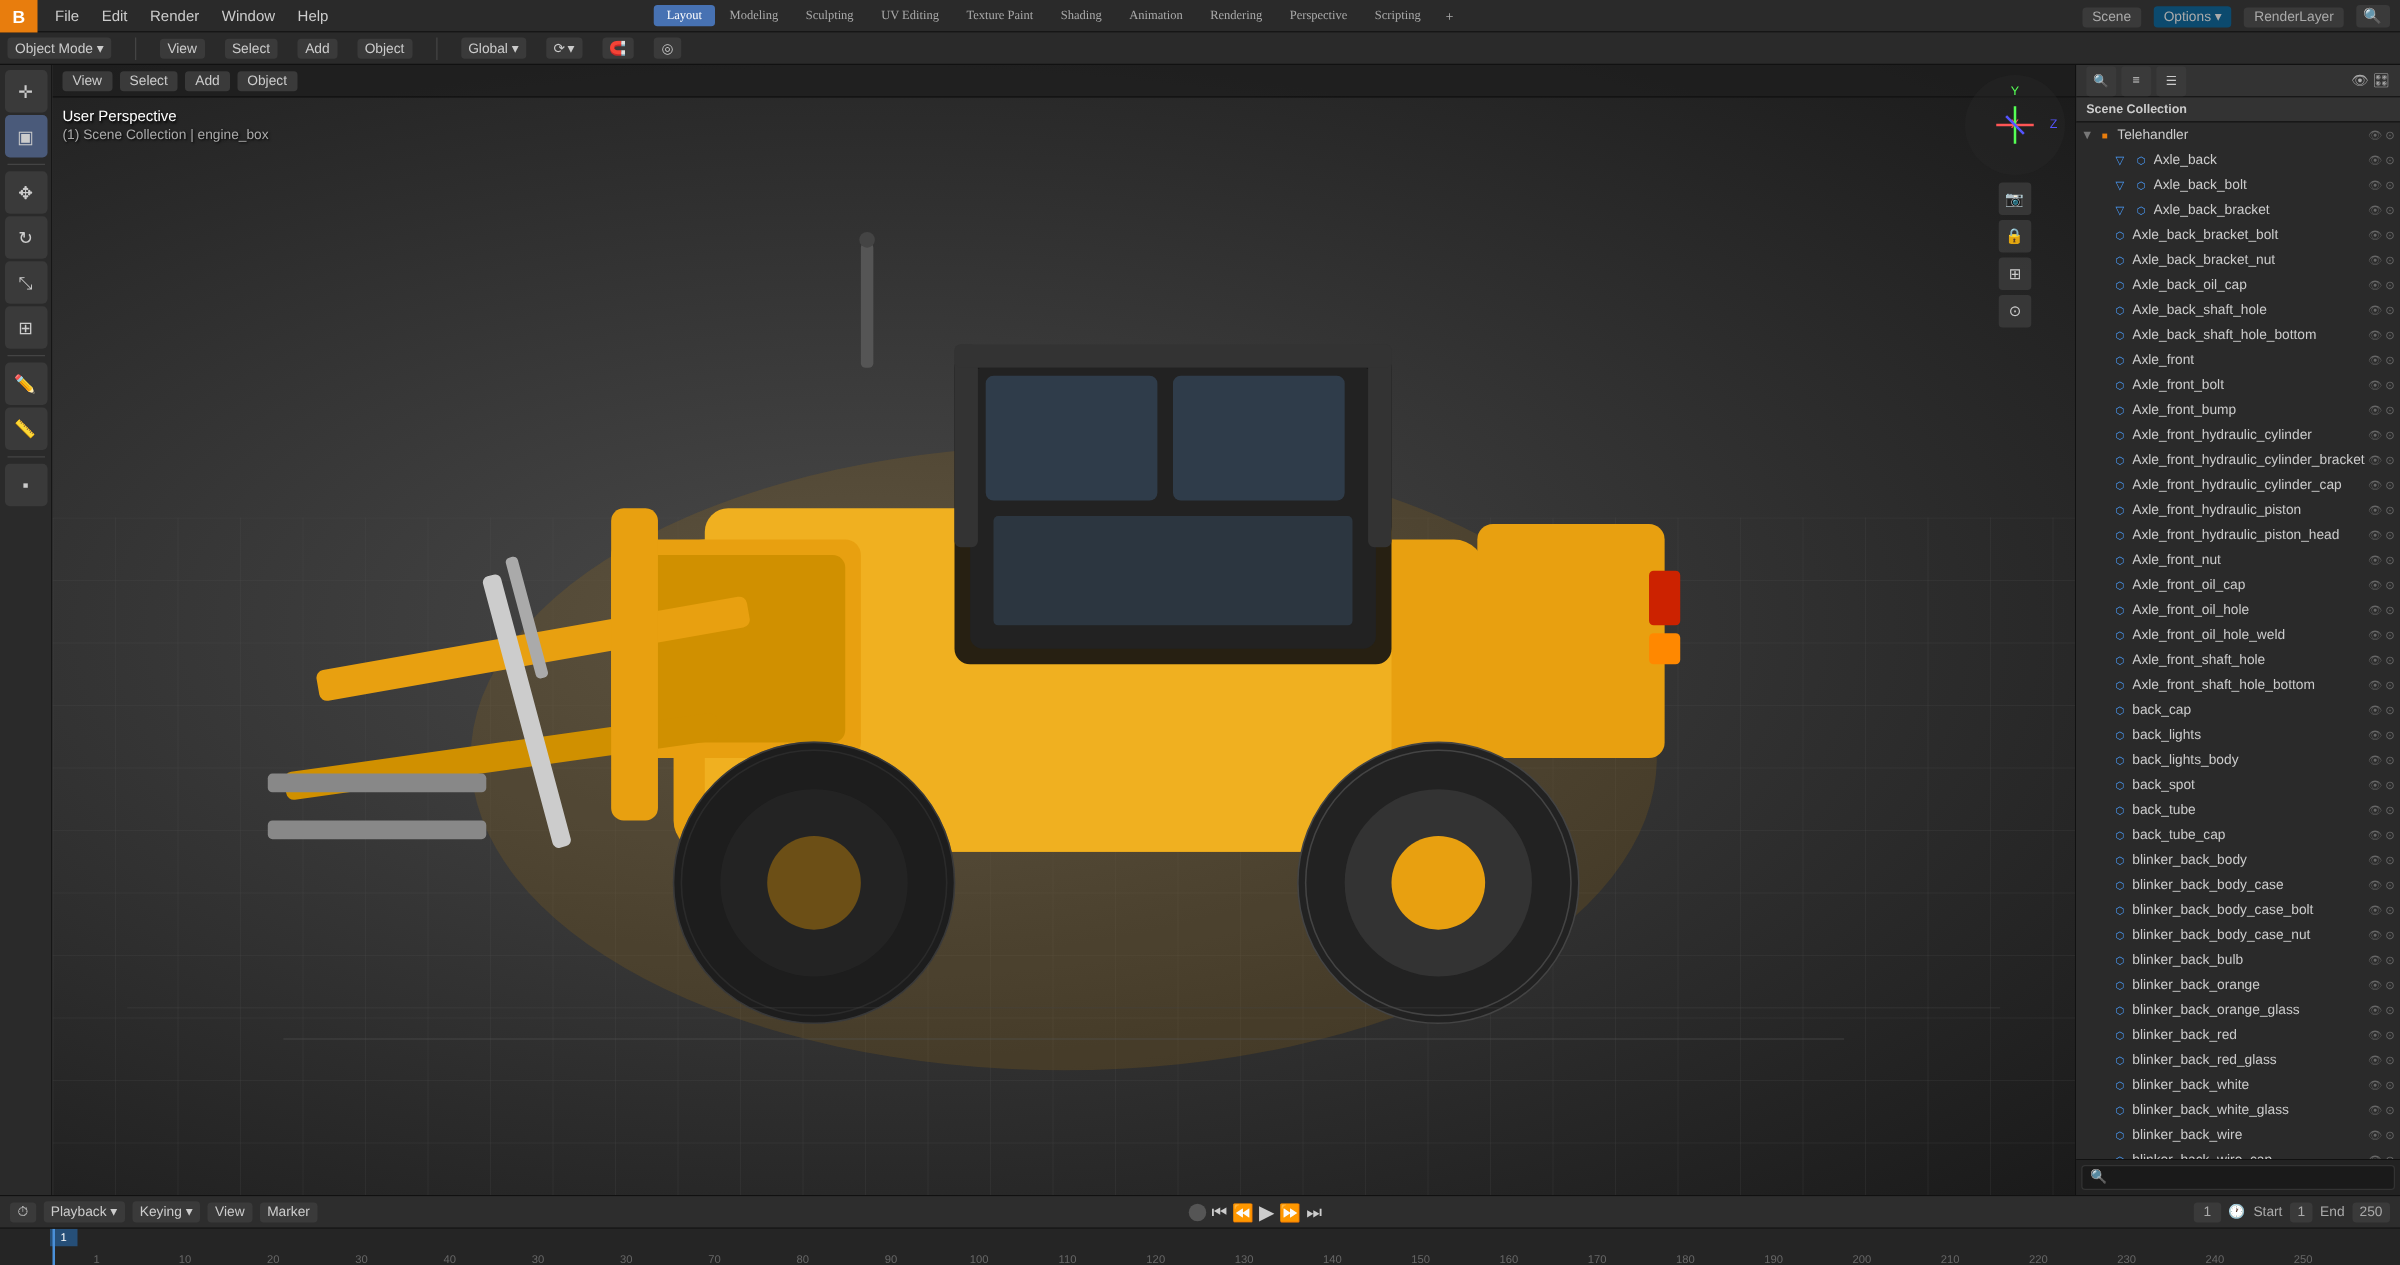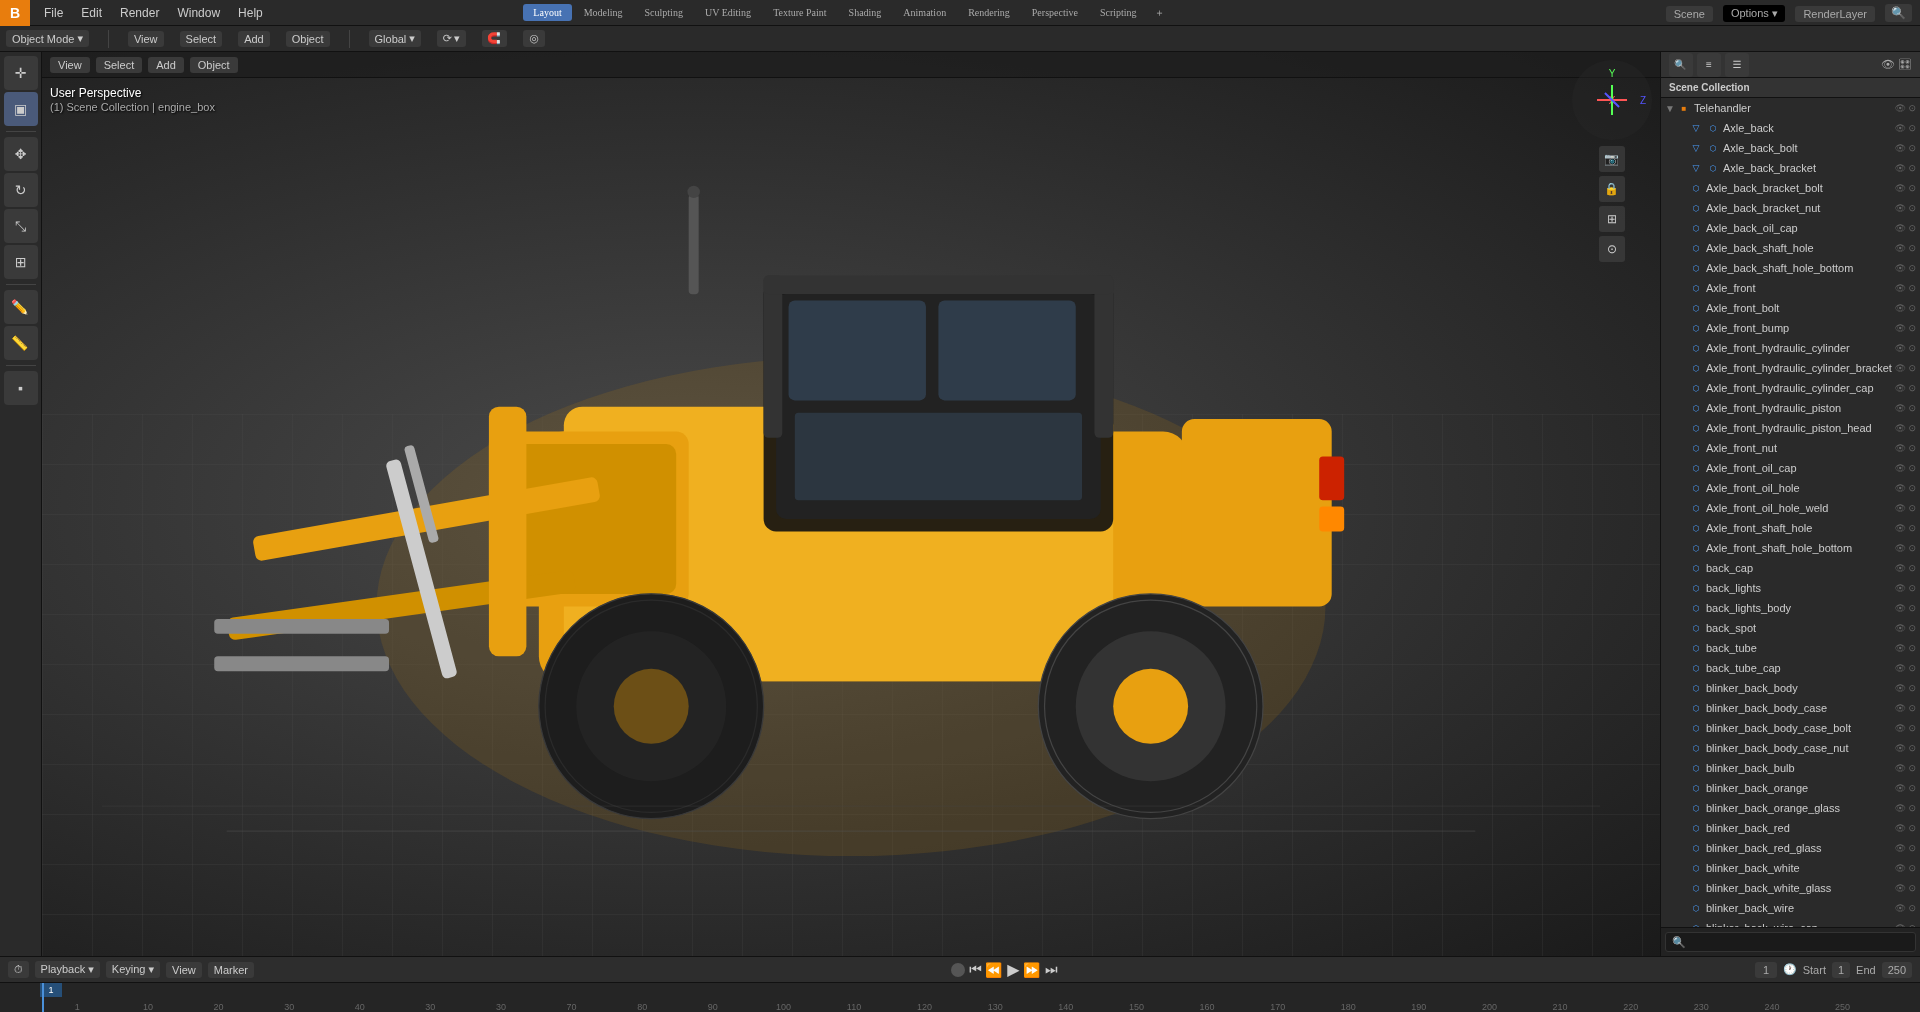--- a/index.html
+++ b/index.html
@@ -217,21 +217,21 @@
     <div class="ws-tab">Texture Paint</div>
     <div class="ws-tab">Shading</div>
     <div class="ws-tab">Animation</div>
     <div class="ws-tab">Rendering</div>
     <div class="ws-tab">Perspective</div>
     <div class="ws-tab">Scripting</div>
     <div class="ws-tab" style="padding:3px 6px;">＋</div>
   </div>
   <div class="top-right">
     <div class="top-right-item" style="background:#3a3a3a;padding:2px 8px;border-radius:3px;">Scene</div>
-    <div class="top-right-item" style="background:#000000;padding:2px 8px;border-radius:3px;">Options ▾</div>
+    <div class="top-right-item" style="background:#0c4a6e;padding:2px 8px;border-radius:3px;">Options ▾</div>
     <div class="top-right-item" style="background:#3a3a3a;padding:2px 8px;border-radius:3px;">RenderLayer</div>
     <div style="background:#3a3a3a;padding:2px 6px;border-radius:3px;color:#aaa;">🔍</div>
   </div>
 </div>
 
 <div id="toolbar-2">
   <div class="tb2-btn">
     <span>Object Mode</span> 
       <span>▾</span>
   </div>

